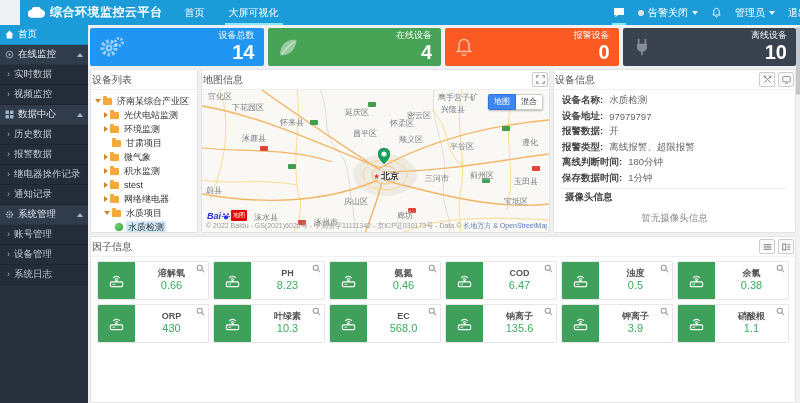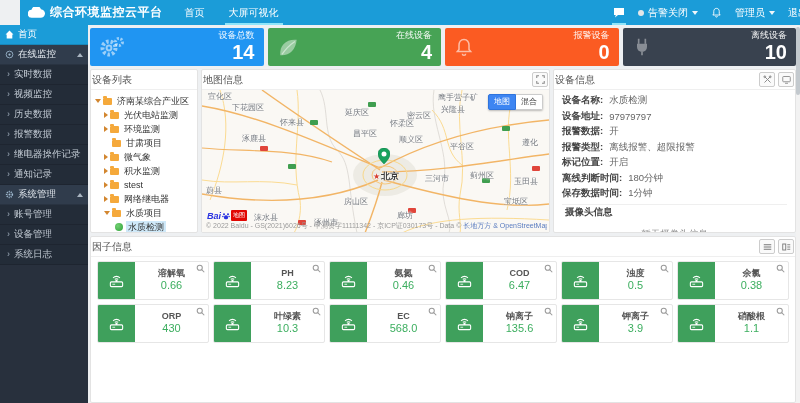--- a/index.html
+++ b/index.html
@@ -180,20 +180,32 @@
       <span>在线监控</span>
       <i class="caret-up"></i>
     </div>
     <div class="side-item sub">
       <i class="chev"></i>
       <span>实时数据</span>
     </div>
     <div class="side-item sub">
       <i class="chev"></i>
       <span>视频监控</span>
+    </div>
+    <div class="side-item group">
+      <span class="si-ico">
+          <svg width="9" height="9" viewBox="0 0 16 16" fill="#9fb9cf">
+            <rect x="1" y="1" width="6" height="6"></rect>
+            <rect x="9" y="1" width="6" height="6"></rect>
+            <rect x="1" y="9" width="6" height="6"></rect>
+            <rect x="9" y="9" width="6" height="6"></rect>
+          </svg>
+        </span>
+      <span>数据中心</span>
+      <i class="caret-up"></i>
     </div>
     <div class="side-item sub">
       <i class="chev"></i>
       <span>历史数据</span>
     </div>
     <div class="side-item sub">
       <i class="chev"></i>
       <span>报警数据</span>
     </div>
     <div class="side-item sub">
@@ -465,24 +477,20 @@
           </div>
           <div class="info-row">
             <span class="info-label">报警数据:</span>
             <span>开</span>
           </div>
           <div class="info-row">
             <span class="info-label">报警类型:</span>
             <span>离线报警、超限报警</span>
           </div>
           <div class="info-row">
-            <span class="info-label">标记位置:</span>
-            <span>开启</span>
-          </div>
-          <div class="info-row">
             <span class="info-label">离线判断时间:</span>
             <span>180分钟</span>
           </div>
           <div class="info-row">
             <span class="info-label">保存数据时间:</span>
             <span>1分钟</span>
           </div>
           <div class="camera-hd">
             <span>摄像头信息</span>
           </div>

